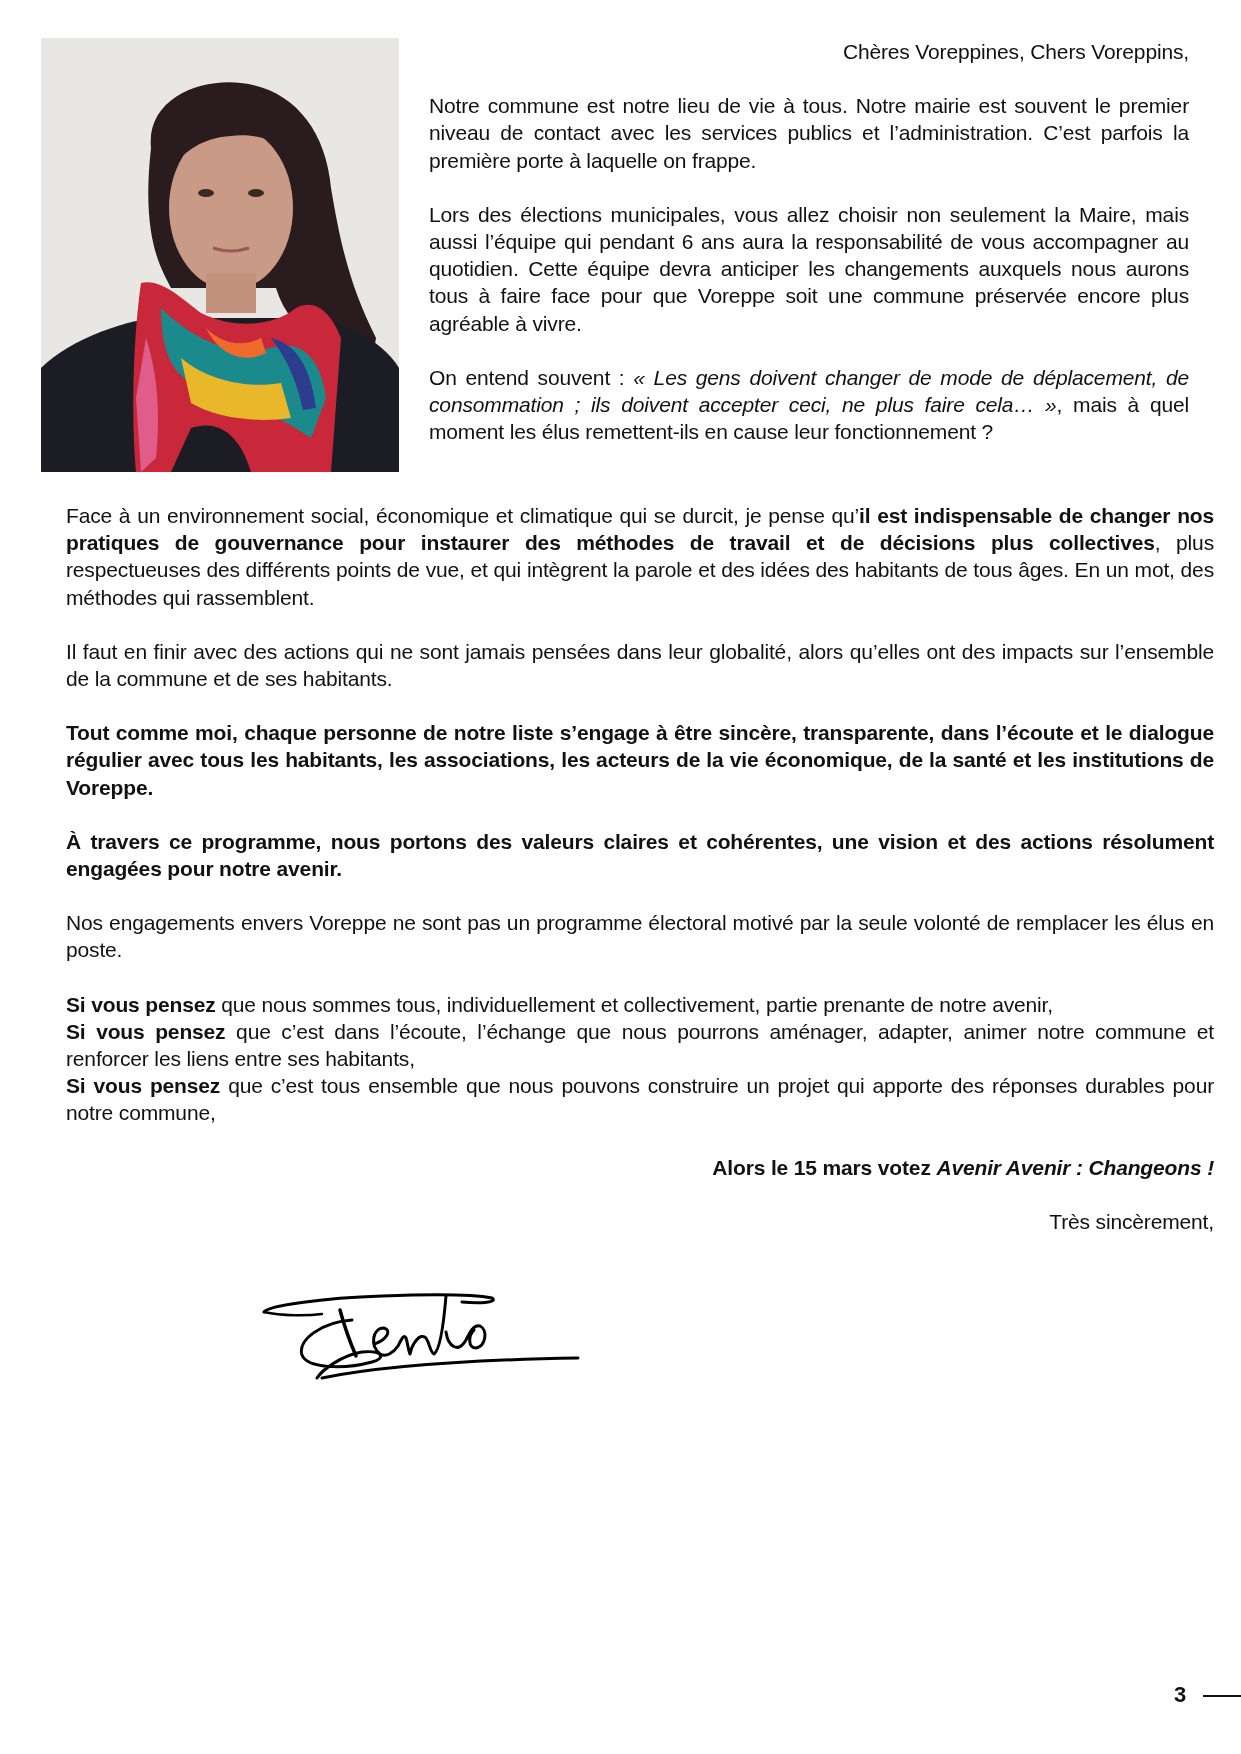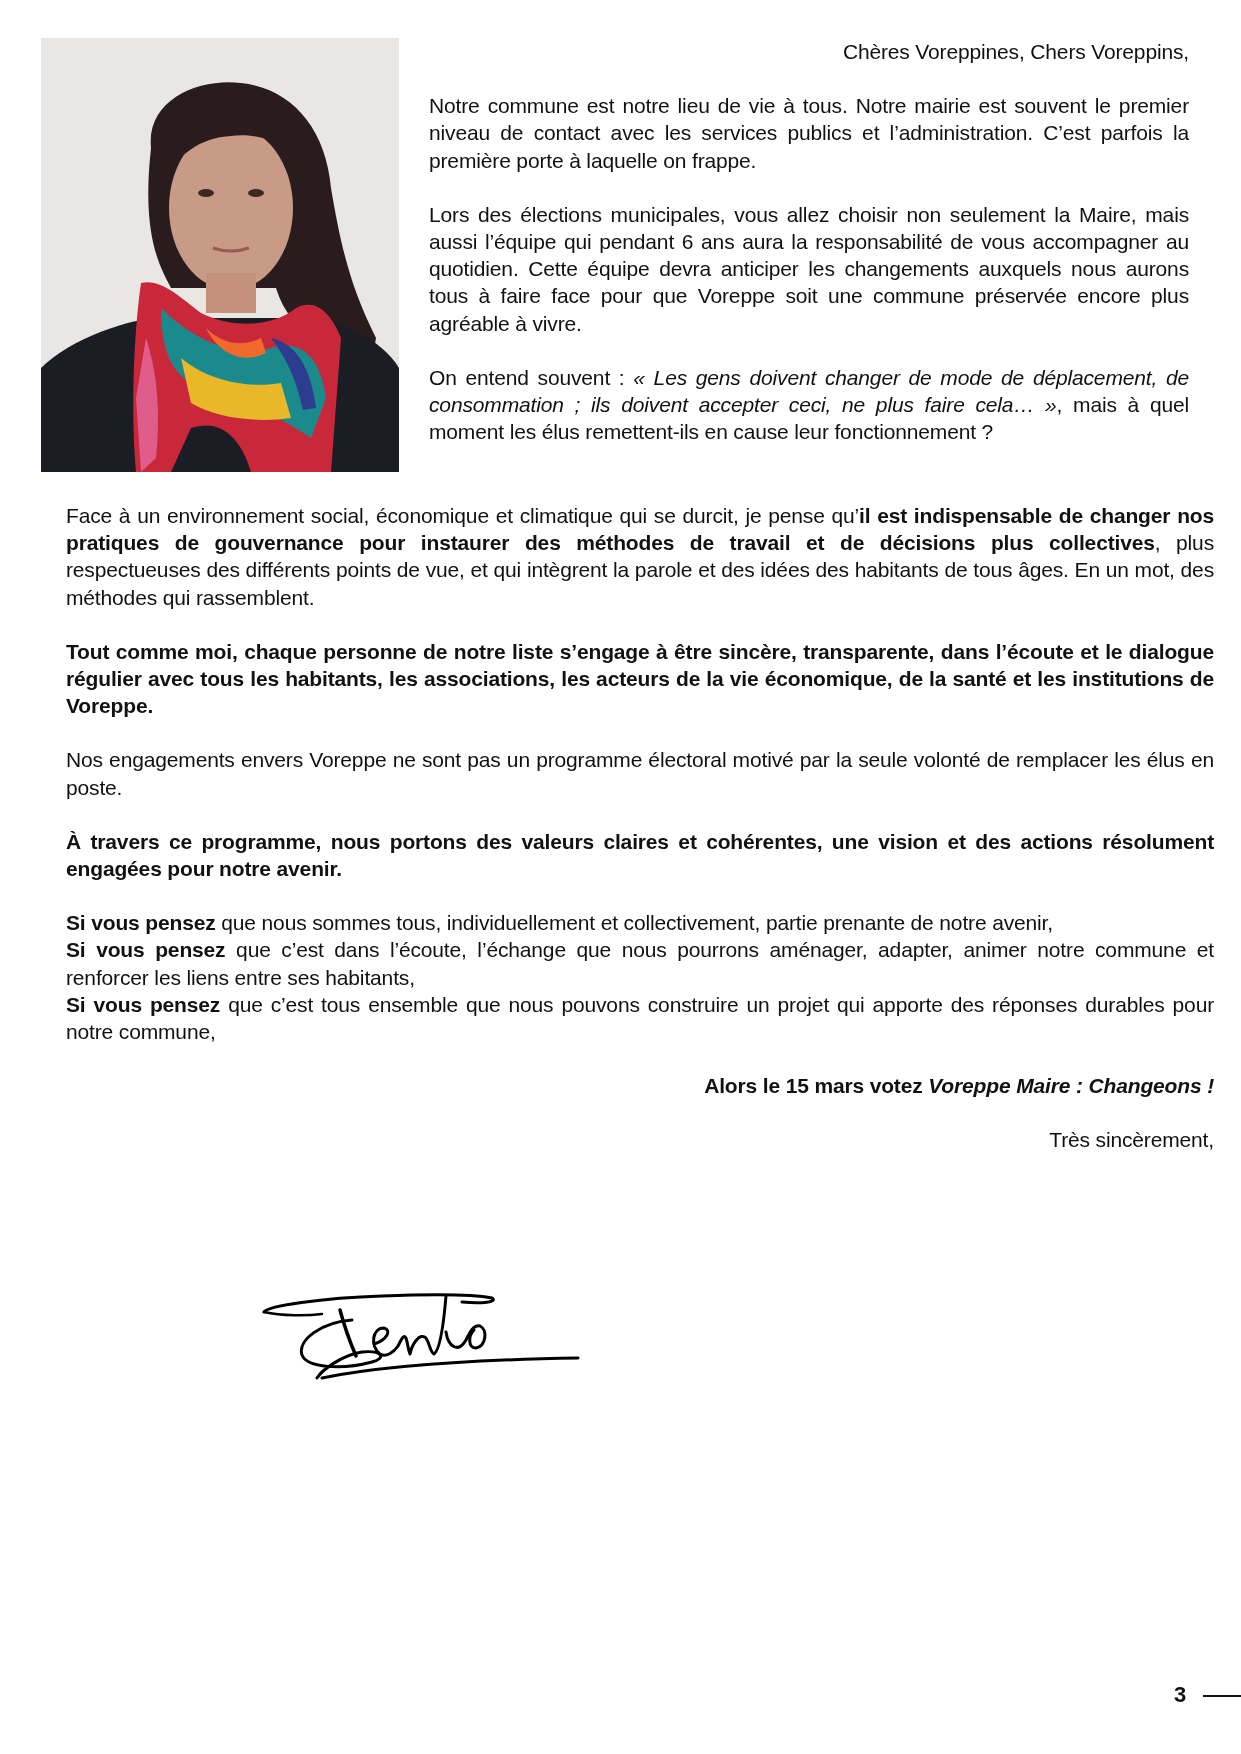--- a/index.html
+++ b/index.html
@@ -115,32 +115,33 @@
   <div class="top-col">
     <p class="left">Chères Voreppines, Chers Voreppins,</p>
     <p>Notre commune est notre lieu de vie à tous. Notre mairie est souvent le premier niveau de contact avec les services publics et l’administration. C’est parfois la première porte à laquelle on frappe.</p>
     <p>Lors des élections municipales, vous allez choisir non seulement la Maire, mais aussi l’équipe qui pendant 6 ans aura la responsabilité de vous accompagner au quotidien. Cette équipe devra anticiper les changements auxquels nous aurons tous à faire face pour que Voreppe soit une commune préservée encore plus agréable à vivre.</p>
     <p class="tight"><span>On entend souvent : </span><i>« Les gens doivent changer de mode de déplacement, de consommation ; ils doivent accepter ceci, ne plus faire cela… »</i><span>, mais à quel moment les élus remettent-ils en cause leur fonctionnement ?</span></p>
   </div>
 
   <div class="body-col">
     <p><span>Face à un environnement social, économique et climatique qui se durcit, je pense qu’</span><b>il est indispensable de changer nos pratiques de gouvernance pour instaurer des méthodes de travail et de décisions plus collectives</b><span>, plus respectueuses des différents points de vue, et qui intègrent la parole et des idées des habitants de tous âges. En un mot, des méthodes qui rassemblent.</span></p>
 
+    <p>Il faut en finir avec des actions qui ne sont jamais pensées dans leur globalité, alors qu’elles ont des impacts sur l’ensemble de la commune et de ses habitants.</p>
 
     <p><b>Tout comme moi, chaque personne de notre liste s’engage à être sincère, transparente, dans l’écoute et le dialogue régulier avec tous les habitants, les associations, les acteurs de la vie économique, de la santé et les institutions de Voreppe.</b></p>
 
+    <p><b>À travers ce programme, nous portons des valeurs claires et cohérentes, une vision et des actions résolument engagées pour notre avenir.</b></p>
+
     <p>Nos engagements envers Voreppe ne sont pas un programme électoral motivé par la seule volonté de remplacer les élus en poste.</p>
-
-    <p><b>À travers ce programme, nous portons des valeurs claires et cohérentes, une vision et des actions résolument engagées pour notre avenir.</b></p>
 
     <p class="tight"><b>Si vous pensez</b><span> que nous sommes tous, individuellement et collectivement, partie prenante de notre avenir,</span></p>
     <p class="tight"><b>Si vous pensez</b><span> que c’est dans l’écoute, l’échange que nous pourrons aménager, adapter, animer notre commune et renforcer les liens entre ses habitants,</span></p>
     <p><b>Si vous pensez</b><span> que c’est tous ensemble que nous pouvons construire un projet qui apporte des réponses durables pour notre commune,</span></p>
 
-    <p class="left"><b>Alors le 15 mars votez </b><b><i>Voreppe Maire : Changeons !</i></b></p>
+    <p class="left"><b>Alors le 15 mars votez </b><b><i>Avenir Avenir : Changeons !</i></b></p>
 
     <p class="left tight">Très sincèrement,</p>
   </div>
 
   <div class="signature">
     <svg viewBox="0 0 320 100" width="320" height="100">
       <path d="M2 32 C 5 26, 60 18, 120 16 C 170 14, 210 14, 230 18 C 236 22, 220 24, 200 22" stroke="#000" stroke-width="3" fill="none" stroke-linecap="round"></path>
       <path d="M2 32 C 20 36, 45 36, 60 34" stroke="#000" stroke-width="2.5" fill="none" stroke-linecap="round"></path>
       <path d="M90 40 C 60 42, 35 60, 40 75 C 45 88, 80 90, 110 82 C 125 78, 120 70, 100 72 C 80 75, 60 90, 55 98" stroke="#000" stroke-width="3" fill="none" stroke-linecap="round"></path>
       <path d="M78 30 C 82 45, 88 62, 94 76" stroke="#000" stroke-width="3.5" fill="none" stroke-linecap="round"></path>

